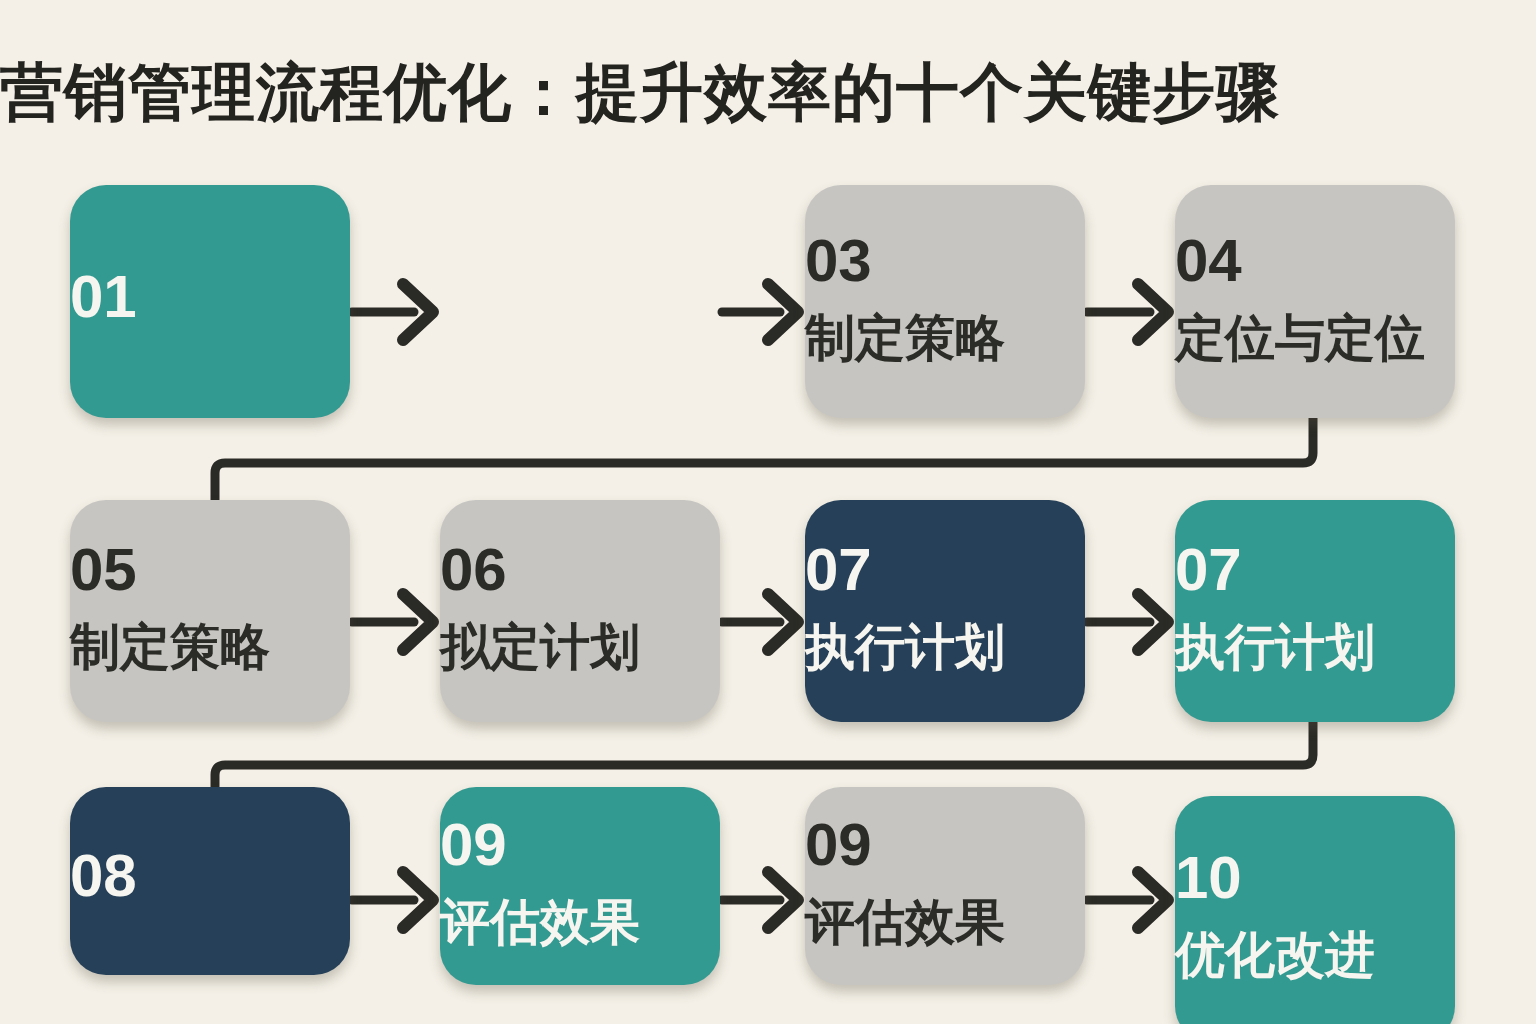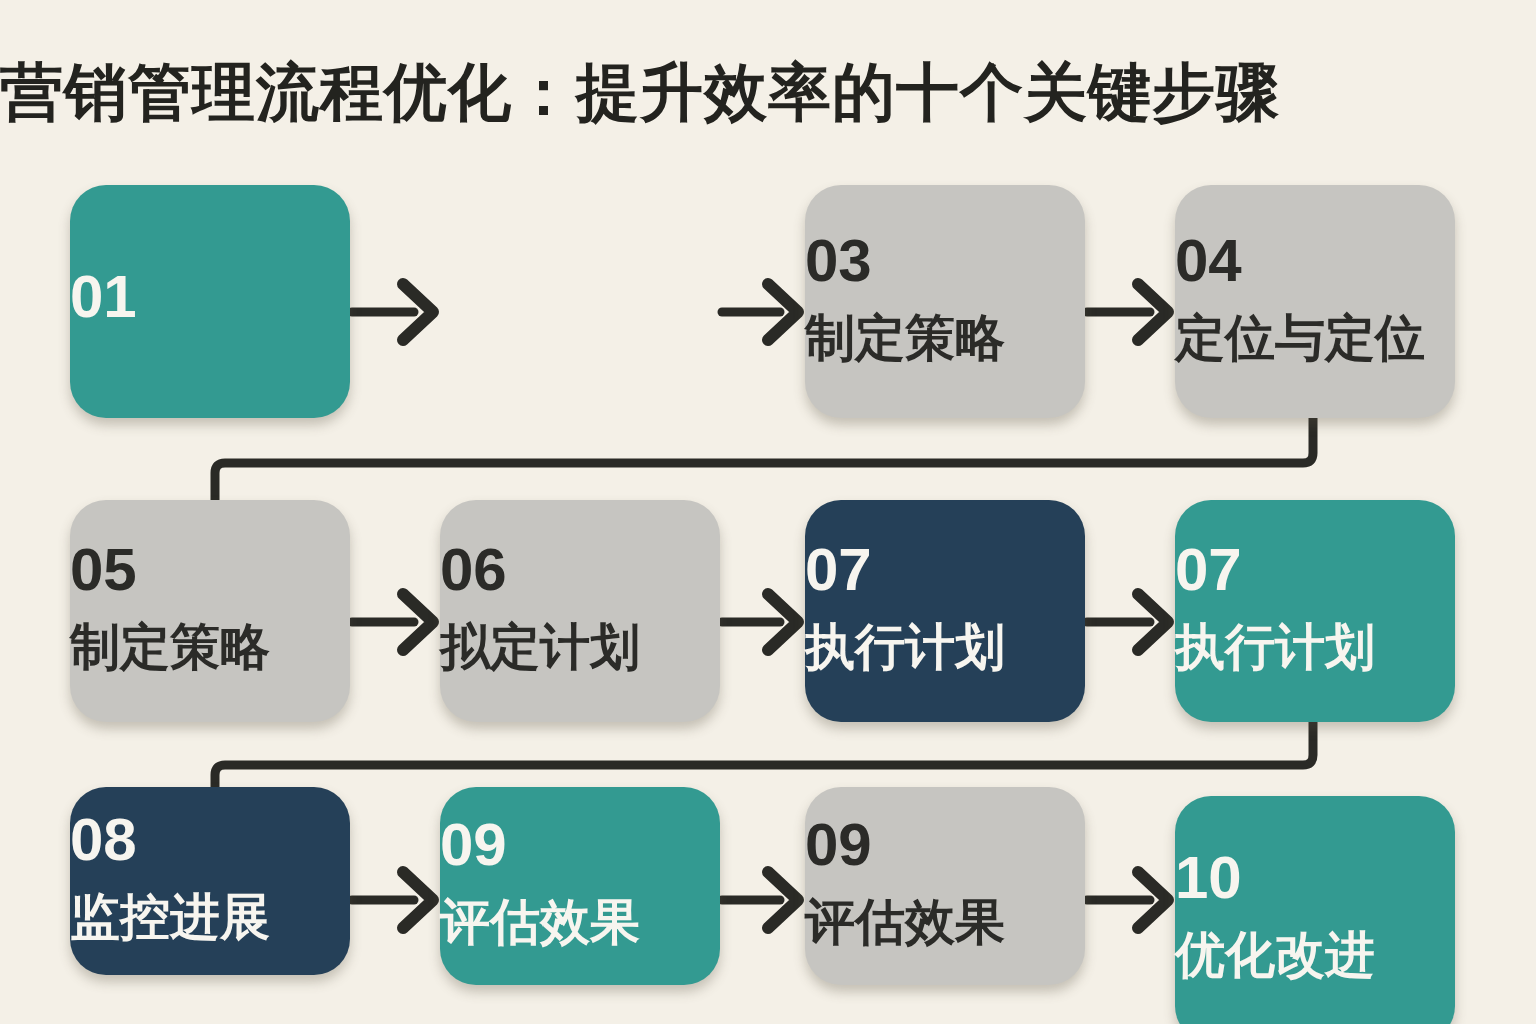--- a/index.html
+++ b/index.html
@@ -153,21 +153,20 @@
     <div class="num">07</div>
     <div class="lbl">执行计划</div>
   </div>
   <div class="step teal" style="left:1175px; top:500px; width:280px; height:222px">
     <div class="num">07</div>
     <div class="lbl">执行计划</div>
   </div>
 
   <div class="step navy" style="left:70px; top:787px; width:280px; height:188px">
     <div class="num">08</div>
-    <div class="lbl">监控进展</div>
   </div>
   <div class="step teal" style="left:440px; top:787px; width:280px; height:198px">
     <div class="num">09</div>
     <div class="lbl">评估效果</div>
   </div>
   <div class="step gray" style="left:805px; top:787px; width:280px; height:198px">
     <div class="num">09</div>
     <div class="lbl">评估效果</div>
   </div>
   <div class="step teal" style="left:1175px; top:796px; width:280px; height:246px">

